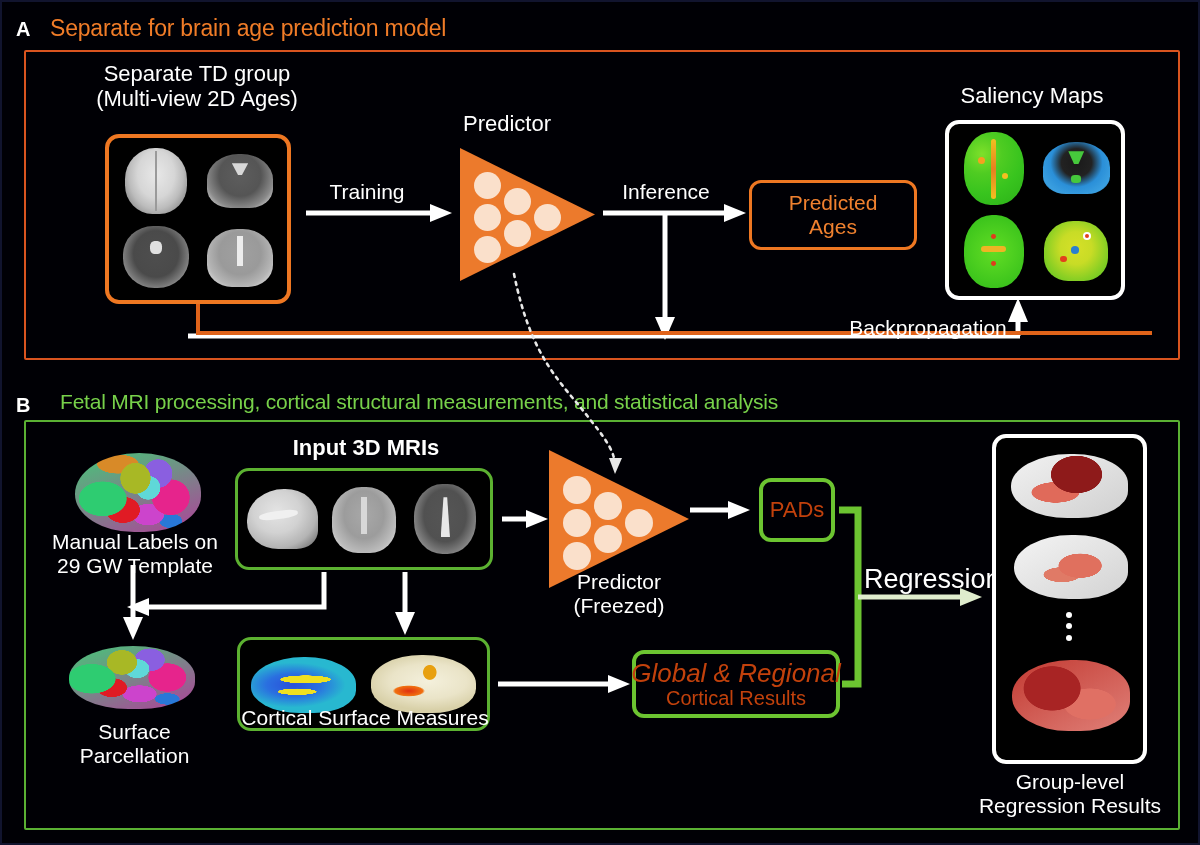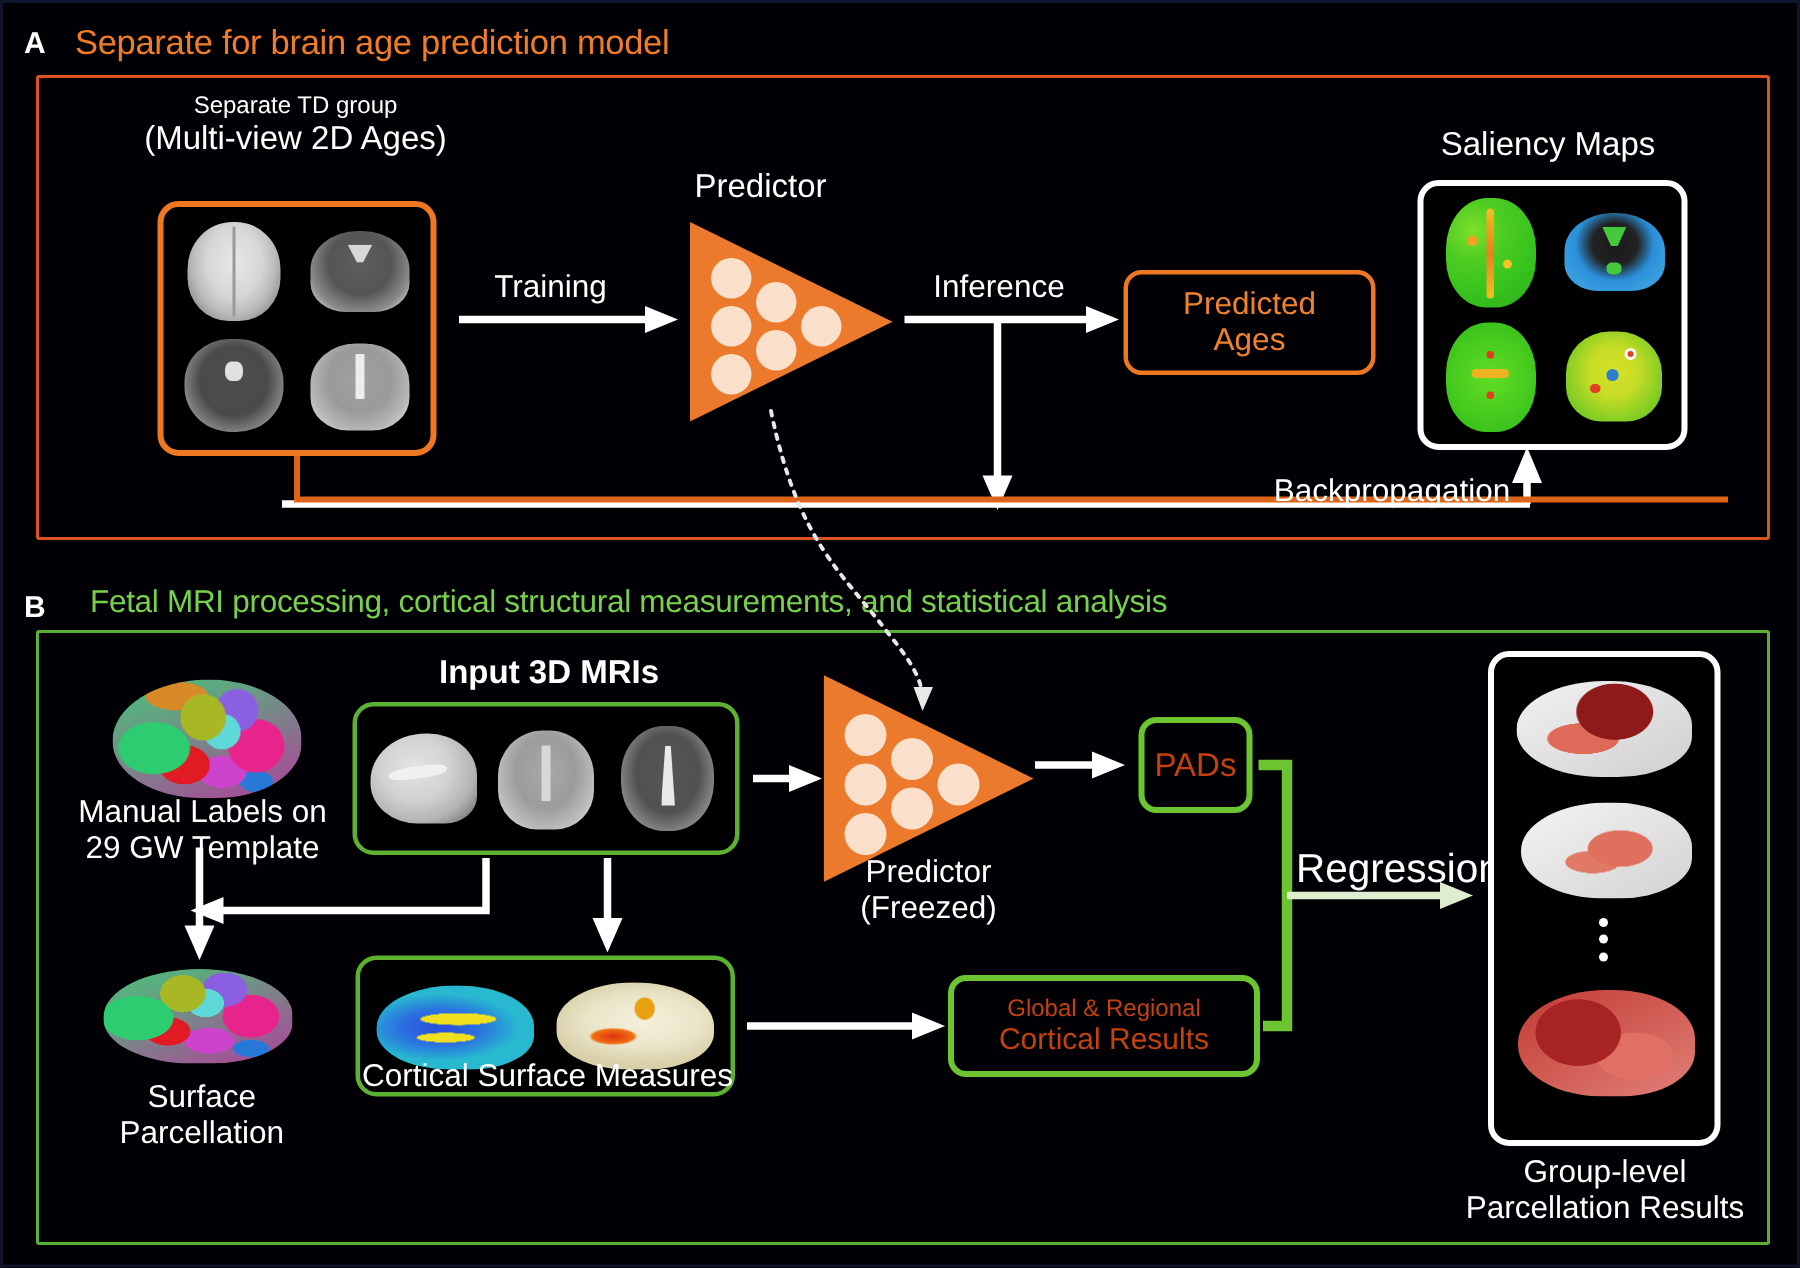--- a/index.html
+++ b/index.html
@@ -48,21 +48,21 @@
 <body>
 
 <div id="fig">
 
   <div class="abs panel-letter" style="left:14px; top:16px;">A</div>
   <div class="abs panel-title title-A" style="left:48px; top:13px;">Separate for brain age prediction model</div>
 
   <div class="abs panel-box box-A" style="left:22px; top:48px; width:1156px; height:310px;"></div>
 
   <div class="abs" style="left:80px; top:60px; width:230px; text-align:center;">
-    <div class="lbl" style="font-size:16px;">
+    <div class="lbl" style="font-size:22px;">
       <span>Separate </span><span class="b">TD group</span>
     </div>
     <div class="lbl" style="font-size:22px;">(Multi-view 2D Ages)</div>
   </div>
 
   <div class="abs frame frame-orange" style="left:103px; top:132px; width:186px; height:170px;">
     <div style="position:relative;width:100%;height:100%;padding:6px;display:grid;grid-template-columns:1fr 1fr;grid-template-rows:1fr 1fr;gap:2px;">
       <div style="position:relative;">
         <div style="position:absolute;left:12%;top:6%;width:76%;height:88%;border-radius:48% 48% 44% 44%;
              background:radial-gradient(ellipse at 50% 40%, #e8e8e8 0%, #d6d6d6 42%, #bcbcbc 62%, #8f8f8f 82%, #3a3a3a 100%);"></div>
@@ -219,21 +219,21 @@
   <div class="abs" style="left:522px; top:568px; width:190px;">
     <div class="lbl">Predictor</div>
     <div class="lbl">(Freezed)</div>
   </div>
 
   <div class="abs tbox tbox-green" style="left:757px; top:476px; width:76px; height:64px;">
     <div class="lbl-green" style="font-size:22px;">PADs</div>
   </div>
 
   <div class="abs tbox tbox-green" style="left:630px; top:648px; width:208px; height:68px; flex-direction:column;">
-    <div class="lbl-green" style="font-size:16px;">Global &amp; Regional</div>
+    <div class="lbl-green" style="font-size:26px;font-style:italic;">Global &amp; Regional</div>
     <div class="lbl-green" style="font-size:20px;">Cortical Results</div>
   </div>
 
   <div class="abs lbl" style="left:862px; top:562px; width:130px; font-size:27px;">Regression</div>
 
   <div class="abs" style="left:55px; top:638px; width:150px; height:80px;">
     <div style="position:absolute;left:8%;top:8%;width:84%;height:78%;border-radius:52% 50% 44% 48%;
       background:
         radial-gradient(ellipse 26% 32% at 18% 52%, #2ecc71 0%, #2ecc71 72%, transparent 74%),
         radial-gradient(ellipse 16% 20% at 34% 66%, #e01b24 0%, #e01b24 74%, transparent 76%),
@@ -291,21 +291,21 @@
       </div>
       <div style="position:absolute;left:11%;top:69%;width:80%;height:22%;border-radius:50% 46% 42% 48%;
         background:
           radial-gradient(ellipse 34% 44% at 34% 40%, #a82424 0%, #a82424 70%, transparent 72%),
           radial-gradient(ellipse 30% 30% at 66% 62%, #e07064 0%, #e07064 72%, transparent 74%),
           linear-gradient(150deg,#c23a32,#e08078);"></div>
     </div>
   </div>
   <div class="abs" style="left:968px; top:768px; width:200px;">
     <div class="lbl">Group-level</div>
-    <div class="lbl">Parcellation Results</div>
+    <div class="lbl">Regression Results</div>
   </div>
 
   <svg class="abs" style="left:0;top:0;width:1200px;height:845px;pointer-events:none;">
 
     <line x1="500" y1="517" x2="528" y2="517" stroke="#ffffff" stroke-width="5"></line>
     <polygon points="546,517 524,508 524,526" fill="#ffffff"></polygon>
 
     <line x1="688" y1="508" x2="730" y2="508" stroke="#ffffff" stroke-width="5"></line>
     <polygon points="748,508 726,499 726,517" fill="#ffffff"></polygon>
 

